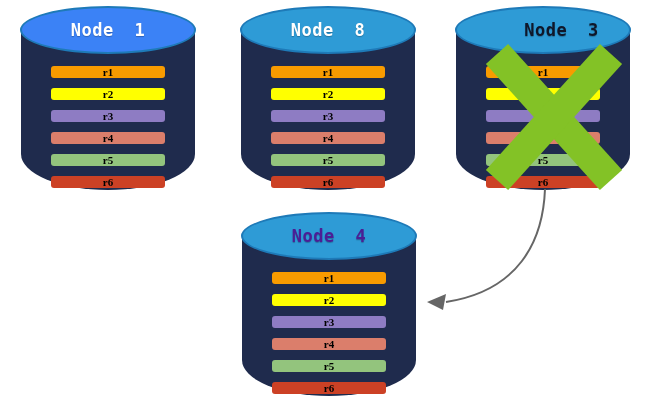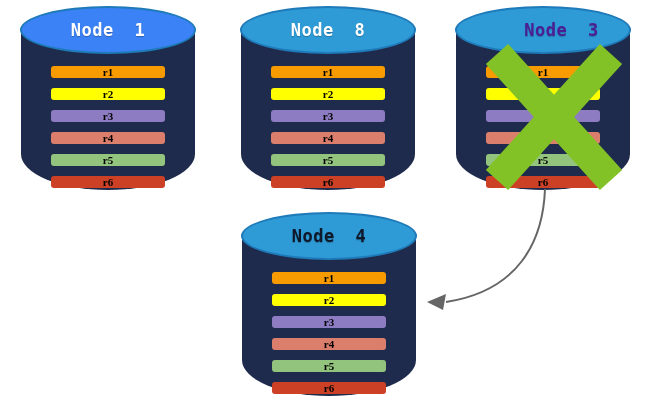--- a/index.html
+++ b/index.html
@@ -70,40 +70,40 @@
     <div class="cyl-body" style="background-color: rgb(31, 43, 77);"></div>
     <div class="bars">
       <div class="bar" style="background-color: rgb(248, 155, 0);">r1</div>
       <div class="bar" style="background-color: rgb(255, 255, 0);">r2</div>
       <div class="bar" style="background-color: rgb(142, 124, 195);">r3</div>
       <div class="bar" style="background-color: rgb(219, 126, 107);">r4</div>
       <div class="bar" style="background-color: rgb(147, 196, 125);">r5</div>
       <div class="bar" style="background-color: rgb(204, 65, 37);">r6</div>
     </div>
     <div class="cyl-top" style="background-color: rgb(46, 155, 214); border-color: rgb(30, 122, 184);">
-      <span class="node-label" style="color: #4c1d95; padding-left: 37px;">Node 3</span>
+      <span class="node-label" style="color: #0f172a; padding-left: 37px;">Node 3</span>
     </div>
     <svg class="overlay" style="left:0; top:0;" width="176" height="188" viewBox="0 0 176 188">
       <line x1="42" y1="48" x2="156" y2="174" stroke-width="30" stroke-linecap="butt" stroke="#83C226"></line>
       <line x1="156" y1="48" x2="42" y2="174" stroke-width="30" stroke-linecap="butt" stroke="#83C226"></line>
     </svg>
   </div>
 
   <div class="node" style="left:241px; top:212px;">
     <div class="cyl-body" style="background-color: rgb(31, 43, 77);"></div>
     <div class="bars">
       <div class="bar" style="background-color: rgb(248, 155, 0);">r1</div>
       <div class="bar" style="background-color: rgb(255, 255, 0);">r2</div>
       <div class="bar" style="background-color: rgb(142, 124, 195);">r3</div>
       <div class="bar" style="background-color: rgb(219, 126, 107);">r4</div>
       <div class="bar" style="background-color: rgb(147, 196, 125);">r5</div>
       <div class="bar" style="background-color: rgb(204, 65, 37);">r6</div>
     </div>
     <div class="cyl-top" style="background-color: rgb(46, 155, 214); border-color: rgb(30, 122, 184);">
-      <span class="node-label" style="color: #0f172a;">Node 4</span>
+      <span class="node-label" style="color: #4c1d95;">Node 4</span>
     </div>
   </div>
 
   <svg class="overlay" style="left:0; top:0;" width="646" height="402" viewBox="0 0 646 402">
     <path d="M545,189 C543,242 518,291 446,302" fill="none" stroke-width="2" stroke="#666666"></path>
     <polygon points="427,302 446,294 443,310" fill="#666666"></polygon>
   </svg>
 
 </div>
 

